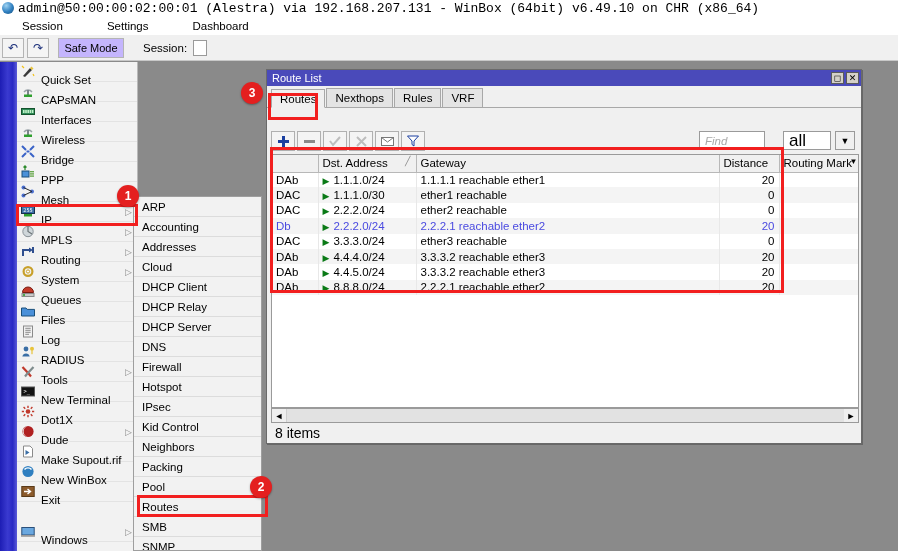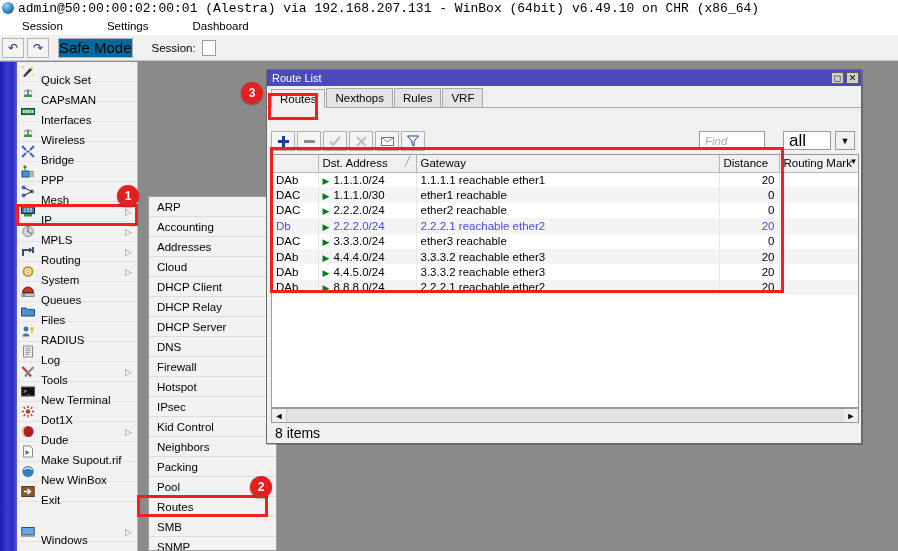--- a/index.html
+++ b/index.html
@@ -40,23 +40,23 @@
     position: absolute; left: 0; top: 35px; width: 898px; height: 26px;
     background: #f0f0f0; border-bottom: 1px solid #c8c8c8;
     display: flex; align-items: center; padding-left: 2px; gap: 3px;
   }
   .tbtn {
     width: 22px; height: 20px; background: #f4f4f4;
     border: 1px solid #b4b4b4; display: flex; align-items: center; justify-content: center;
     color: #1b2f7a; font-size: 12px; cursor: default;
   }
   .safemode {
-    height: 20px; min-width: 66px; background: #0369a1; border: 1px solid #b4b4b4;
+    height: 20px; min-width: 66px; background: #c4b5fd; border: 1px solid #b4b4b4;
     display: flex; align-items: center; justify-content: center;
-    font-size: 15px; padding: 0 0; margin-left: 6px; cursor: default;
+    font-size: 11px; padding: 0 0; margin-left: 6px; cursor: default;
   }
   .sesslabel { margin-left: 16px; font-size: 11.5px; }
   .sessbox {
     width: 14px; height: 16px; background: #fff; border: 1px solid #9a9a9a;
     margin-left: 3px;
   }
 
   
   .bluestrip {
     position: absolute; left: 0; top: 62px; width: 17px; height: 489px;
@@ -74,21 +74,21 @@
     padding-left: 4px; gap: 5px; position: relative;
     border-bottom: 1px solid #e3e3e3; cursor: default;
   }
   .mrow .lbl { flex: 1 1 auto; white-space: nowrap; overflow: hidden; margin-top: 16px; }
   .mrow .arrow { color: #8b8b8b; font-size: 9px; padding-right: 5px; }
   .mrow.sep { border-bottom: none; }
   .micon { width: 15px; height: 14px; flex: 0 0 auto; position: relative; }
 
   
   .submenu {
-    position: absolute; left: 148px; top: 196px; width: 129px; height: 355px;
+    position: absolute; left: 133px; top: 196px; width: 129px; height: 355px;
     background: #f2f2f2; border: 1px solid #9e9e9e; border-top: 1px solid #9e9e9e;
     font-size: 11.5px; overflow: hidden;
   }
   .srow {
     height: 20px; display: flex; align-items: center; padding-left: 8px;
     border-bottom: 1px solid #dcdcdc; cursor: default; white-space: nowrap;
   }
 
   
   .rlwin {
@@ -320,33 +320,33 @@
         <span class="lbl">Queues</span>
       </div>
       <div class="mrow">
         <span class="micon"><svg width="14" height="13" viewBox="0 0 14 13">
             <path d="M0.5 3 L5 3 L6.2 4.4 L13.5 4.4 L13.5 11 L0.5 11 Z" fill="#4a90d9" stroke="#1a4f7a"></path>
           </svg></span>
         <span class="lbl">Files</span>
       </div>
       <div class="mrow">
         <span class="micon"><svg width="14" height="13" viewBox="0 0 14 13">
+            <rect x="2.5" y="1" width="9" height="11" fill="#f2f2f2" stroke="#8a8a8a"></rect>
+            <path d="M4.3 3.3 H9.7 M4.3 5.3 H9.7 M4.3 7.3 H9.7 M4.3 9.3 H8" stroke="#8a8a8a"></path>
+          </svg></span>
+        <span class="lbl">Log</span>
+      </div>
+      <div class="mrow">
+        <span class="micon"><svg width="14" height="13" viewBox="0 0 14 13">
             <circle cx="5" cy="4" r="2.4" fill="#3a6ea5"></circle>
             <path d="M1.3 11.5 A3.8 3.8 0 0 1 8.7 11.5 Z" fill="#3a6ea5"></path>
             <circle cx="11" cy="3.8" r="2" fill="#e8c33a"></circle>
             <rect x="10.4" y="5.2" width="1.2" height="4" fill="#e8c33a"></rect>
           </svg></span>
         <span class="lbl">RADIUS</span>
-      </div>
-      <div class="mrow">
-        <span class="micon"><svg width="14" height="13" viewBox="0 0 14 13">
-            <rect x="2.5" y="1" width="9" height="11" fill="#f2f2f2" stroke="#8a8a8a"></rect>
-            <path d="M4.3 3.3 H9.7 M4.3 5.3 H9.7 M4.3 7.3 H9.7 M4.3 9.3 H8" stroke="#8a8a8a"></path>
-          </svg></span>
-        <span class="lbl">Log</span>
       </div>
       <div class="mrow">
         <span class="micon"><svg width="14" height="13" viewBox="0 0 14 13">
             <path d="M1.5 2 L8 9 L10 11.5" stroke="#c0392b" stroke-width="2.2" fill="none"></path>
             <path d="M12.5 2 L6 9 L4 11.5" stroke="#7f8c8d" stroke-width="2.2" fill="none"></path>
           </svg></span>
         <span class="lbl">Tools</span>
         <span class="arrow">▷</span>
       </div>
       <div class="mrow">

